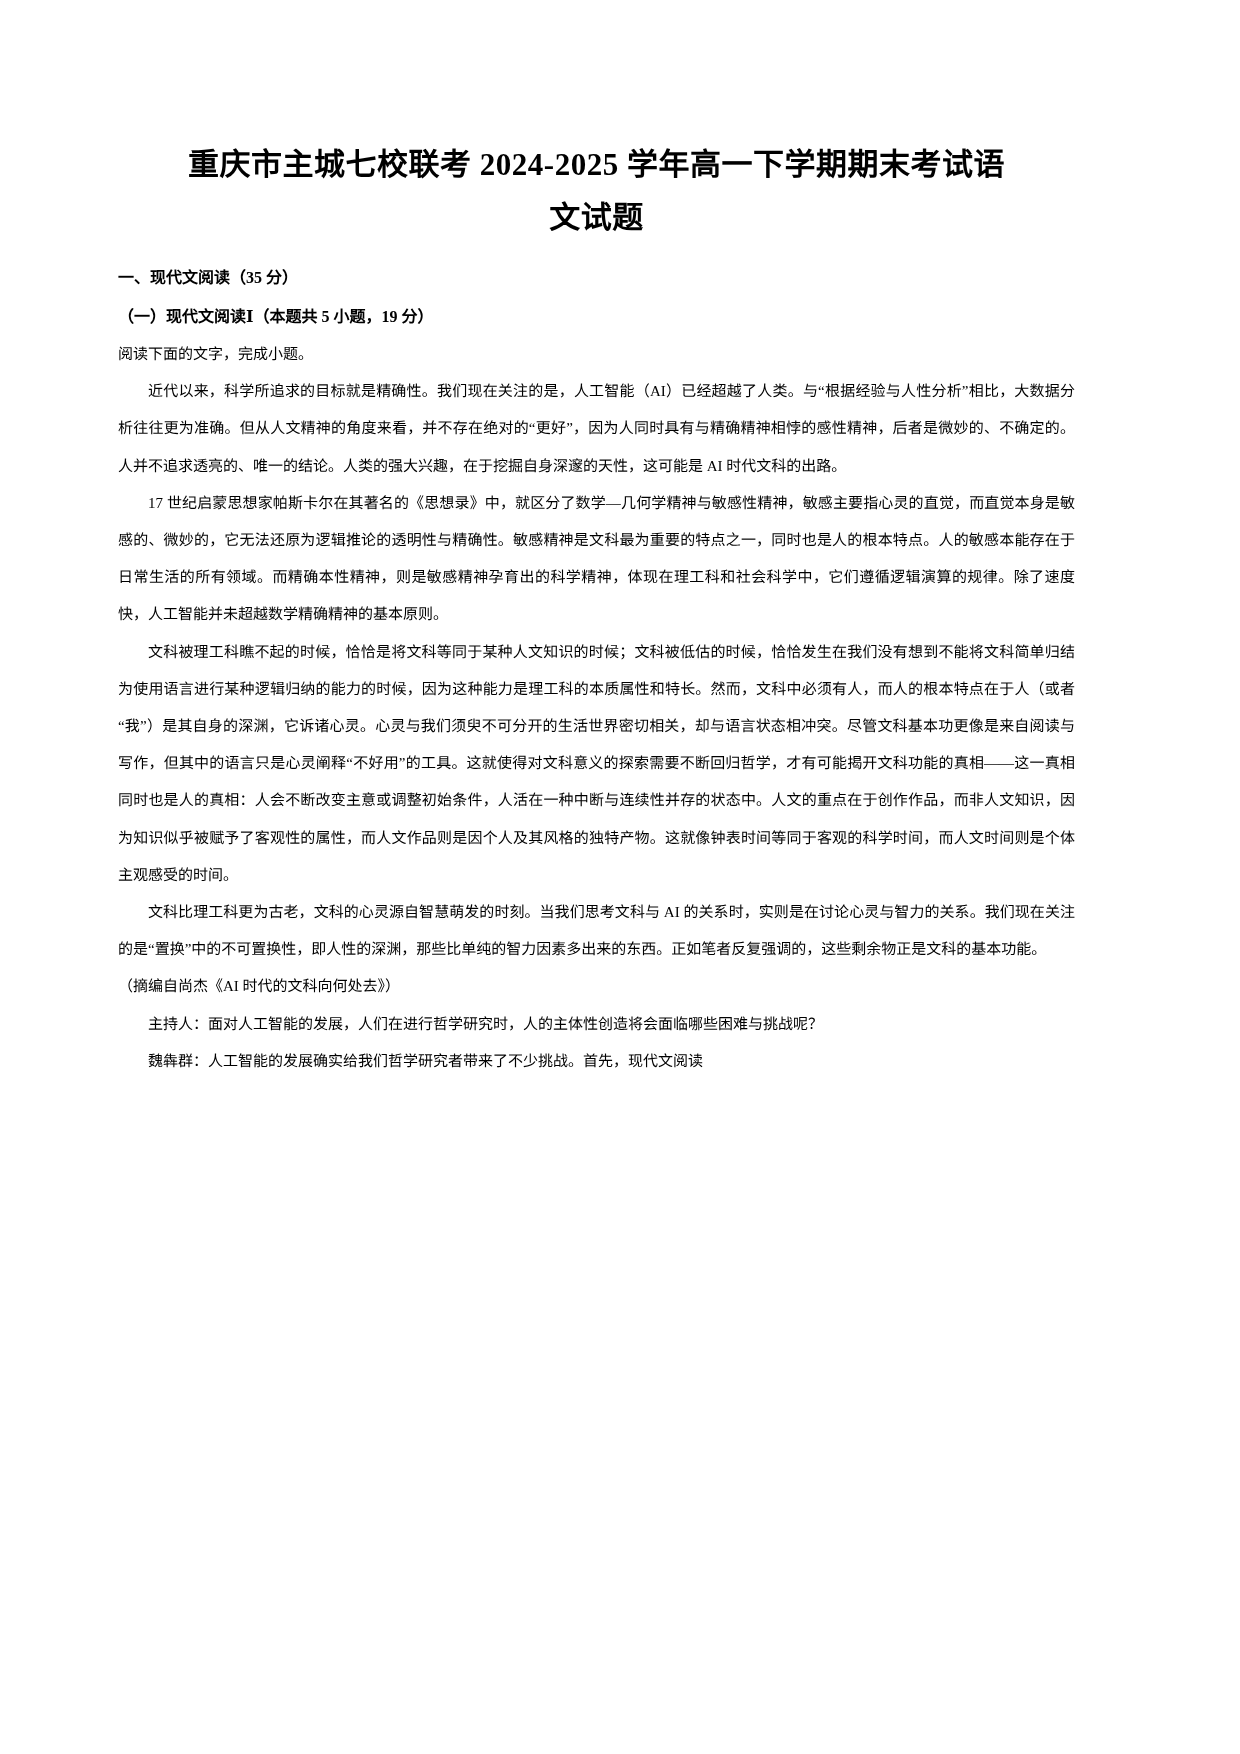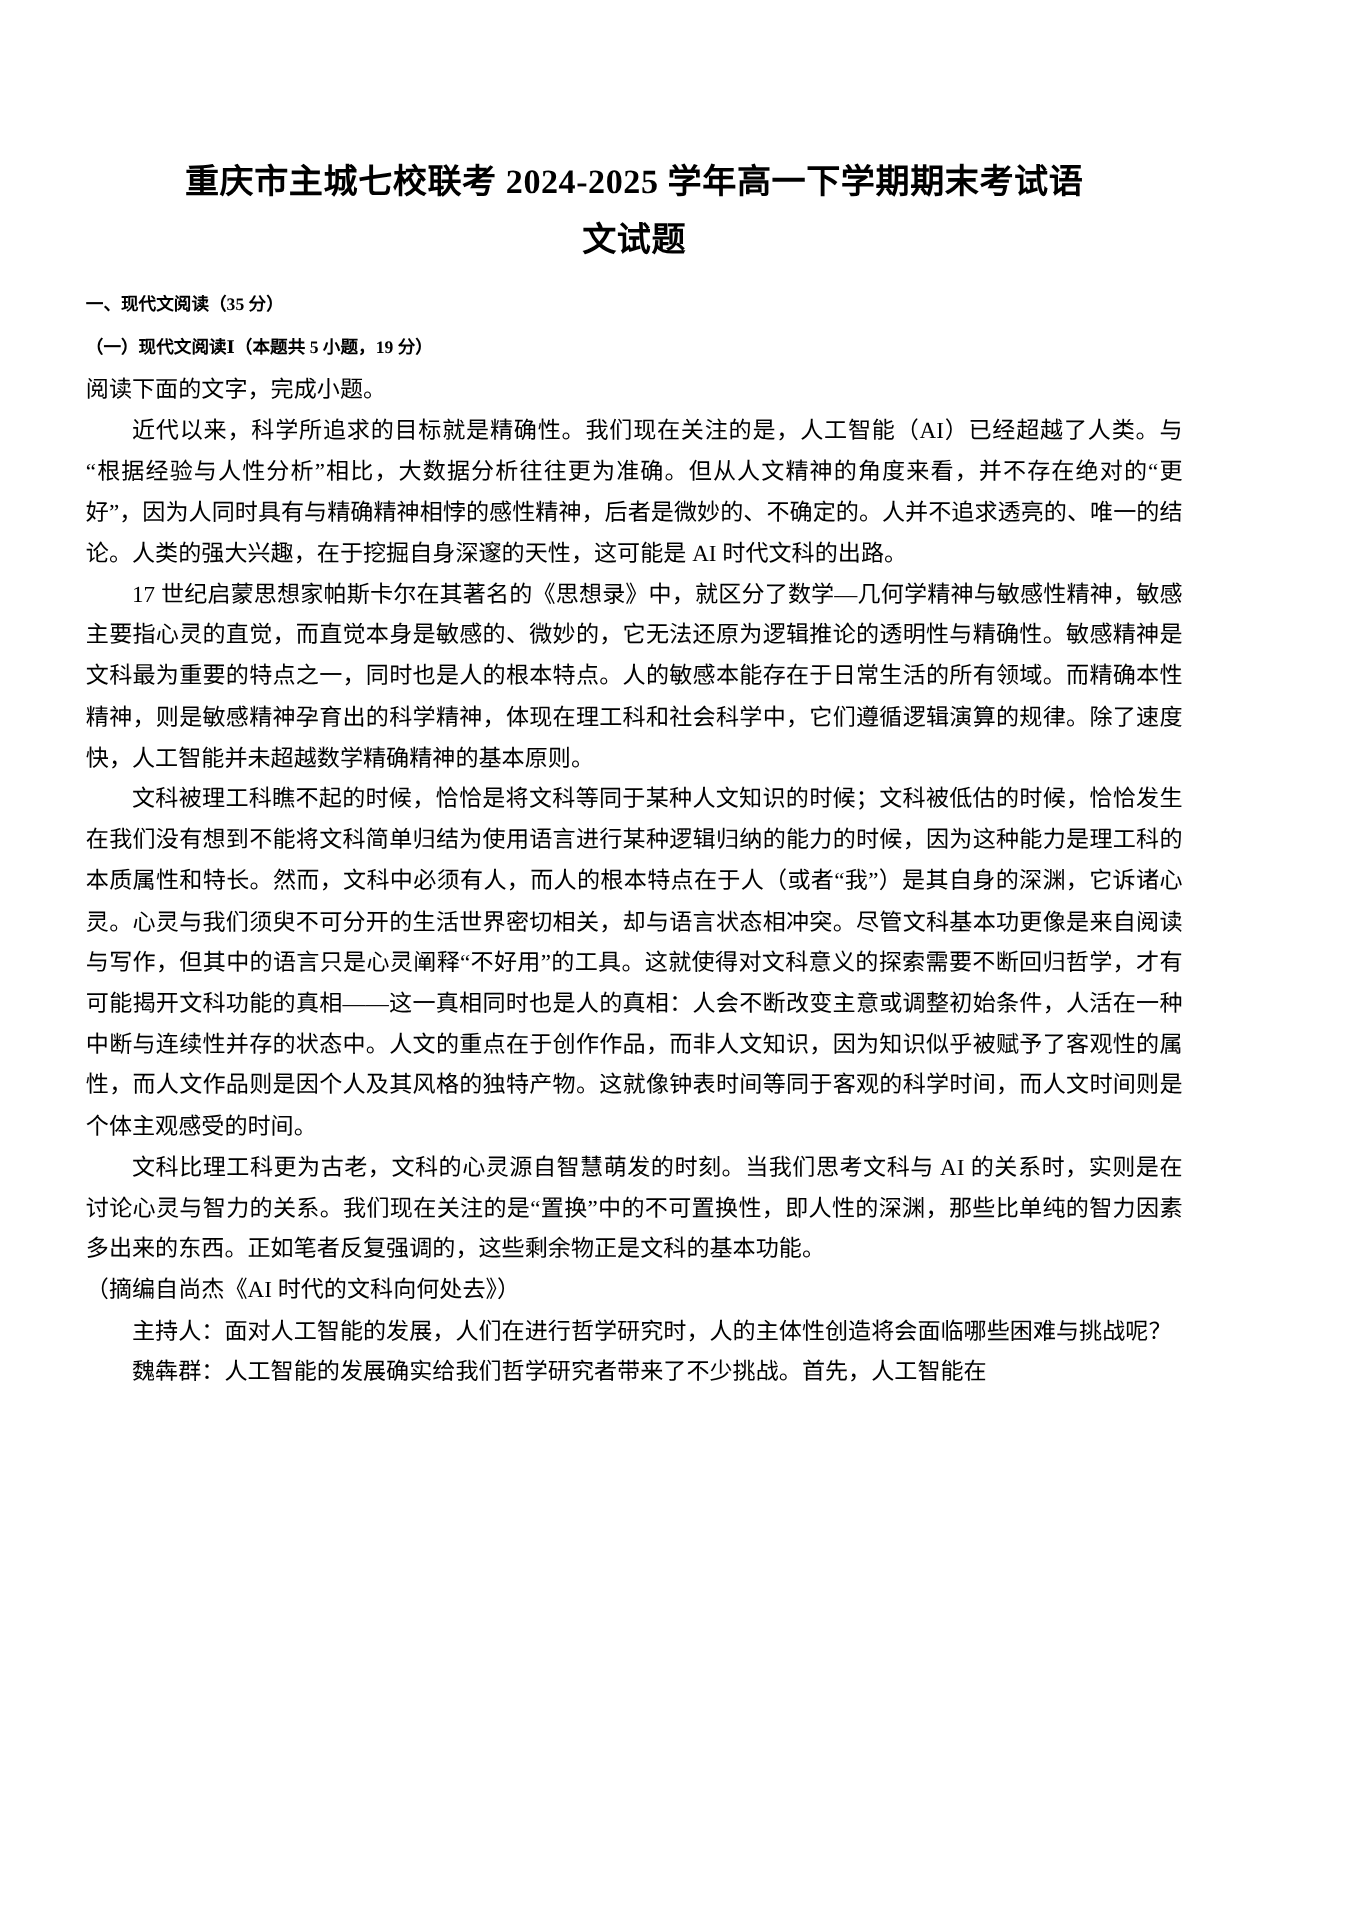--- a/index.html
+++ b/index.html
@@ -11,42 +11,42 @@
     width: 1240px;
     height: 1754px;
     font-family: "Liberation Serif", "DejaVu Serif", serif;
     color: #000000;
     position: relative;
   }
   .page {
     box-sizing: border-box;
     width: 1240px;
     height: 1754px;
-    padding: 138px 165px 40px 78px;
+    padding: 138px 165px 40px 118px;
     overflow: hidden;
   }
   .doc-title {
     font-size: 31px;
     font-weight: 700;
     text-align: center;
     line-height: 53px;
     max-width: 832px;
     margin: 0 auto 14px auto;
     letter-spacing: 0.5px;
   }
   .heading-l1,
   .heading-l2 {
     font-size: 16px;
     font-weight: 700;
     line-height: 39px;
     margin: 0;
     text-align: left;
   }
   .body-line {
-    font-size: 21px;
+    font-size: 15px;
     line-height: 37.2px;
     margin: 0;
     text-align: justify;
   }
   .indent {
     text-indent: 2em;
   }
   .attribution {
     text-align: left;
     text-indent: 0;
@@ -72,15 +72,15 @@
 
   <p class="body-line indent">文科被理工科瞧不起的时候，恰恰是将文科等同于某种人文知识的时候；文科被低估的时候，恰恰发生在我们没有想到不能将文科简单归结为使用语言进行某种逻辑归纳的能力的时候，因为这种能力是理工科的本质属性和特长。然而，文科中必须有人，而人的根本特点在于人（或者“我”）是其自身的深渊，它诉诸心灵。心灵与我们须臾不可分开的生活世界密切相关，却与语言状态相冲突。尽管文科基本功更像是来自阅读与写作，但其中的语言只是心灵阐释“不好用”的工具。这就使得对文科意义的探索需要不断回归哲学，才有可能揭开文科功能的真相——这一真相同时也是人的真相：人会不断改变主意或调整初始条件，人活在一种中断与连续性并存的状态中。人文的重点在于创作作品，而非人文知识，因为知识似乎被赋予了客观性的属性，而人文作品则是因个人及其风格的独特产物。这就像钟表时间等同于客观的科学时间，而人文时间则是个体主观感受的时间。</p>
 
   <p class="body-line indent">文科比理工科更为古老，文科的心灵源自智慧萌发的时刻。当我们思考文科与 AI 的关系时，实则是在讨论心灵与智力的关系。我们现在关注的是“置换”中的不可置换性，即人性的深渊，那些比单纯的智力因素多出来的东西。正如笔者反复强调的，这些剩余物正是文科的基本功能。</p>
 
   <p class="body-line attribution">（摘编自尚杰《AI 时代的文科向何处去》）</p>
 
 
   <p class="body-line indent">主持人：面对人工智能的发展，人们在进行哲学研究时，人的主体性创造将会面临哪些困难与挑战呢？</p>
 
-  <p class="body-line indent">魏犇群：人工智能的发展确实给我们哲学研究者带来了不少挑战。首先，人工智能在</p>
+  <p class="body-line indent">魏犇群：人工智能的发展确实给我们哲学研究者带来了不少挑战。首先，现代文阅读</p>
 
 </div>
 
 </body></html>

